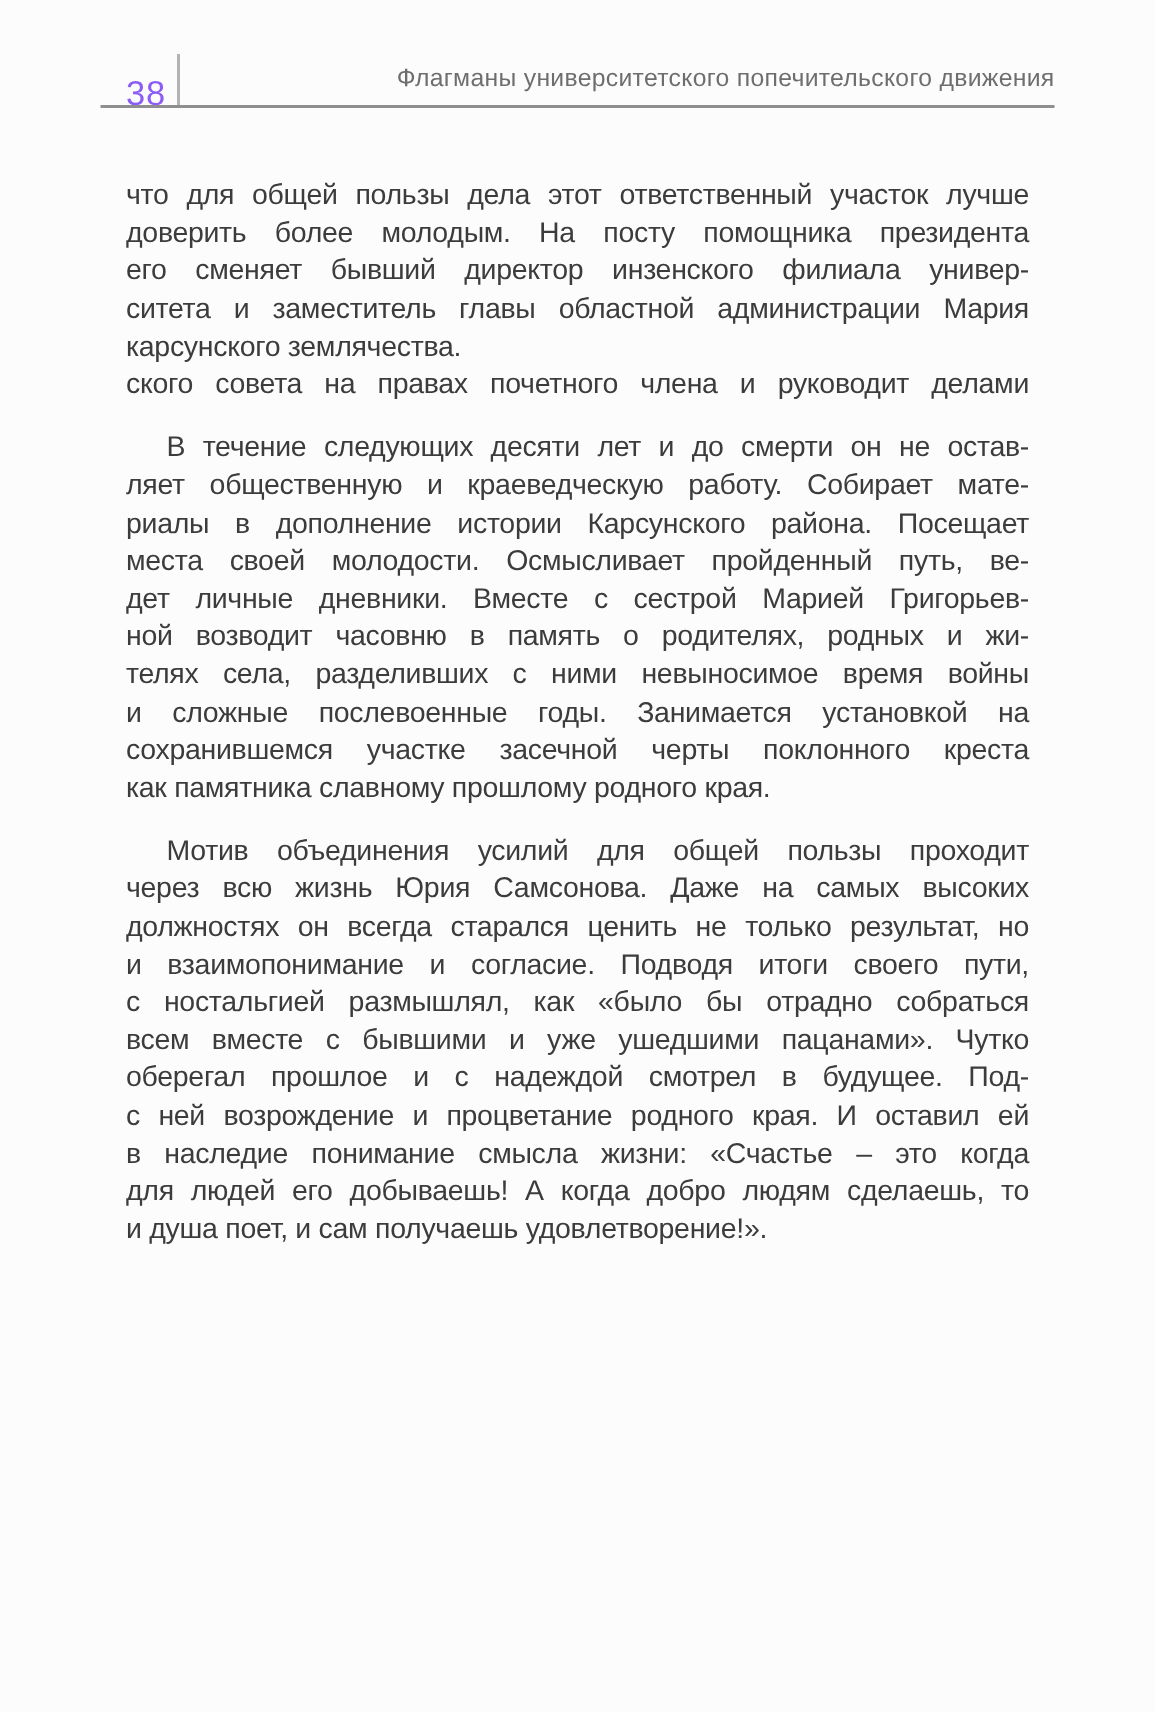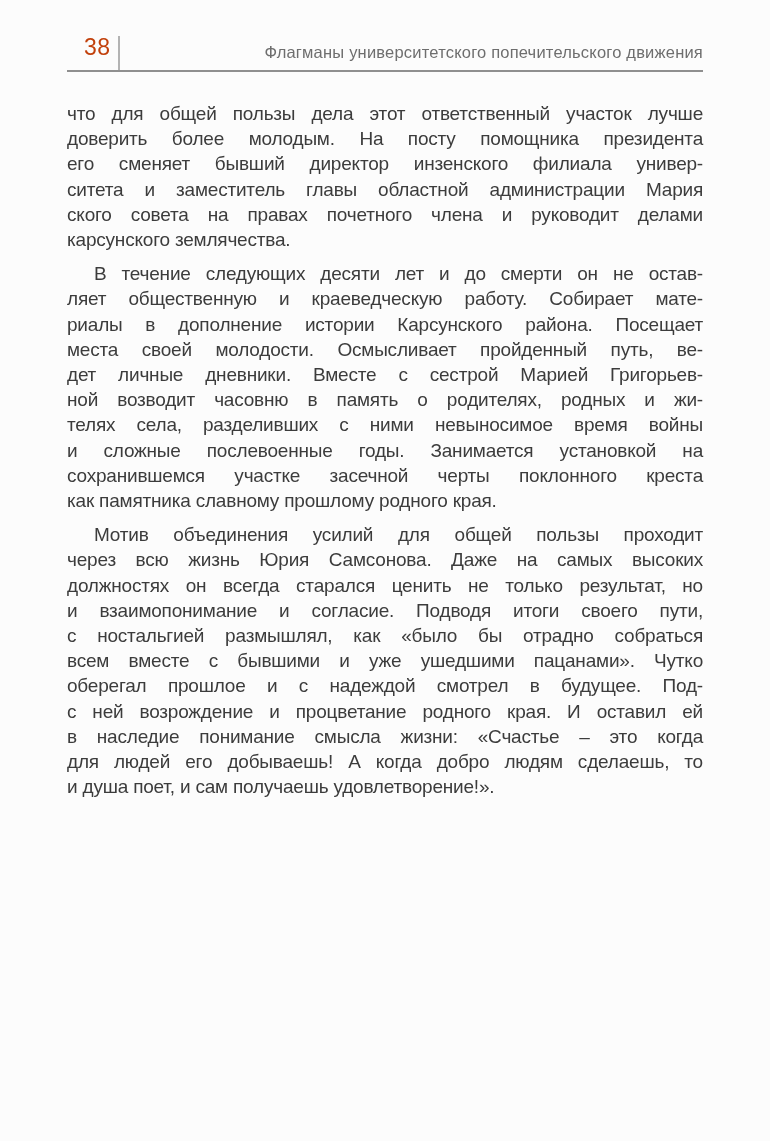--- a/index.html
+++ b/index.html
@@ -18,24 +18,24 @@
   }
   
   .header {
     position: absolute;
     top: 0; left: 0; right: 0;
     height: 72px;
   }
   .page-number {
     position: absolute;
     left: 84px;
-    top: 33px;
+    top: 48px;
     font-size: 23px;
     line-height: 28px;
-    color: #c2410c;
+    color: #8b5cf6;
     letter-spacing: 0.5px;
   }
   .v-divider {
     position: absolute;
     left: 118px;
     top: 36px;
     width: 2px;
     height: 34px;
     background: #b3b3b3;
   }
@@ -61,21 +61,21 @@
   .body-text {
     position: absolute;
     top: 101px;
     left: 67px;
     width: 636px;
     color: #3c3c3c;
     font-size: 19px;
     line-height: 25.2px;
     letter-spacing: -0.2px;
   }
-  .para { margin: 0; }
+  .para { margin: 17px; }
   .para + .para { margin-top: 9px; }
   .line {
     text-align: justify;
     text-align-last: justify;
     white-space: normal;
   }
   .line.last { text-align-last: left; }
   .line.indent { text-indent: 27px; }
 </style>
 </head>
@@ -90,22 +90,22 @@
     <div class="header-rule"></div>
   </header>
 
   <main class="body-text">
 
     <div class="para">
       <div class="line">что для общей пользы дела этот ответственный участок лучше</div>
       <div class="line">доверить более молодым. На посту помощника президента</div>
       <div class="line">его сменяет бывший директор инзенского филиала универ-</div>
       <div class="line">ситета и заместитель главы областной администрации Мария</div>
+      <div class="line last">карсунского землячества.</div>
       <div class="line">ского совета на правах почетного члена и руководит делами</div>
-      <div class="line last">карсунского землячества.</div>
     </div>
 
     <div class="para">
       <div class="line indent">В течение следующих десяти лет и до смерти он не остав-</div>
       <div class="line">ляет общественную и краеведческую работу. Собирает мате-</div>
       <div class="line">риалы в дополнение истории Карсунского района. Посещает</div>
       <div class="line">места своей молодости. Осмысливает пройденный путь, ве-</div>
       <div class="line">дет личные дневники. Вместе с сестрой Марией Григорьев-</div>
       <div class="line">ной возводит часовню в память о родителях, родных и жи-</div>
       <div class="line">телях села, разделивших с ними невыносимое время войны</div>

